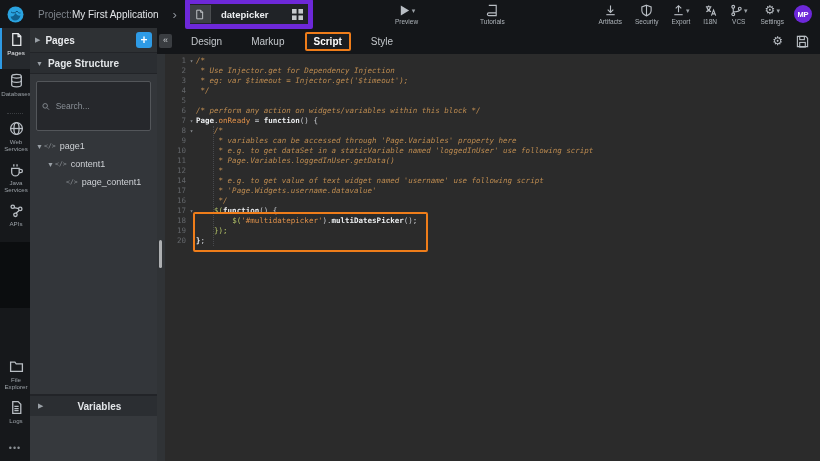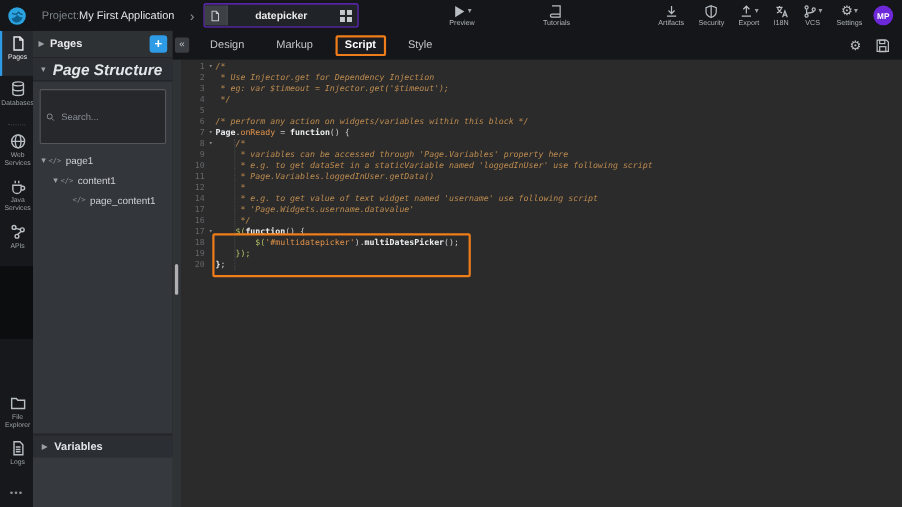--- a/index.html
+++ b/index.html
@@ -7,21 +7,21 @@
        font-family:"Liberation Sans",sans-serif;-webkit-font-smoothing:antialiased;}
   .abs{position:absolute;}
 
   
   .topbar{left:0;top:0;width:820px;height:28px;background:#141619;display:flex;align-items:center;z-index:5;}
   .brand{width:30px;height:28px;display:flex;align-items:center;justify-content:center;flex:none;}
   .crumb{margin-left:8px;font-size:10px;white-space:nowrap;}
   .crumb .plabel{color:#7d838a;}
   .crumb .pname{color:#e3e6e9;}
   .crumb-sep{color:#8a9097;font-size:13px;margin:0 8px 0 14px;}
-  .pagetab{display:flex;align-items:center;height:20px;border:1px solid #6d28d9;border-radius:2px;background:#202327;min-width:118px;gap:15px;}
+  .pagetab{display:flex;align-items:center;height:20px;border:5px solid #6d28d9;border-radius:2px;background:#202327;min-width:118px;}
   .pagetab .fbtn{width:20px;height:18px;background:#3d4145;display:flex;align-items:center;justify-content:center;border-right:1px solid #4a4d50;}
   .pagetab .tname{color:#eceef0;font-weight:bold;font-size:9.5px;padding:0 10px;flex:1;}
   .pagetab .gridbtn{padding:0 5px;display:flex;align-items:center;}
   .tool{display:flex;flex-direction:column;align-items:center;gap:1px;color:#aeb4ba;font-size:6.5px;cursor:pointer;}
   .tool .iconrow{display:flex;align-items:center;height:13px;}
   .chev{color:#9aa0a6;font-size:7px;margin-left:1px;line-height:1;}
   .tools-right{display:flex;align-items:flex-start;gap:13px;margin-left:auto;}
   .avatar{width:18px;height:18px;border-radius:50%;display:flex;align-items:center;justify-content:center;
           color:#fff;font-size:7.5px;font-weight:bold;margin:0 8px 0 10px;}
   .icn{display:inline-flex;line-height:0;color:#b9bec4;}
@@ -43,31 +43,31 @@
 
   
   .panel{left:30px;top:28px;width:127px;height:433px;background:#33363a;display:flex;flex-direction:column;border-right:1px solid #1c1e21;}
   .phead{height:24px;display:flex;align-items:center;padding:0 5px;background:#2e3134;border-bottom:1px solid #222428;flex:none;}
   .phead .caret{color:#9aa0a6;font-size:7px;margin-right:5px;}
   .phead .ptitle{color:#e8eaed;font-size:10px;font-weight:bold;flex:1;}
   .plusbtn{width:16px;height:16px;background:#2e9be6;border-radius:3px;color:#fff;font-size:12px;font-weight:bold;
            display:flex;align-items:center;justify-content:center;line-height:1;cursor:pointer;}
   .shead{height:20px;display:flex;align-items:center;padding:0 6px;background:#2b2e32;border-bottom:1px solid #222428;flex:none;}
   .shead .caret{color:#9aa0a6;font-size:7px;margin-right:5px;}
-  .shead .stitle{color:#e3e6e9;font-size:14px;font-weight:bold;font-style:italic;}
+  .shead .stitle{color:#e3e6e9;font-size:10px;font-weight:bold;}
   .searchwrap{padding:7px 6px 6px 6px;flex:none;}
   .searchbox{display:flex;align-items:center;background:#26282c;border:1px solid #53565a;border-radius:2px;height:16px;padding:16px 5px;gap:4px;}
   .searchbox input{background:transparent;border:none;outline:none;color:#c9ccd1;font-size:8.5px;width:100%;
                    font-family:"Liberation Sans",sans-serif;}
   .searchbox input::placeholder{color:#8a9097;}
   .tree{flex:1;border-bottom:1px solid #222428;}
   .trow{height:18px;display:flex;align-items:center;color:#cfd2d6;font-size:9px;cursor:pointer;white-space:nowrap;}
   .trow .caret{color:#9aa0a6;font-size:7px;width:9px;text-align:center;flex:none;}
   .trow .codeicn{color:#8f9499;font-size:6.5px;font-family:"DejaVu Sans Mono",monospace;margin-right:4px;flex:none;}
-  .vhead{height:20px;display:flex;align-items:center;padding:0 8px;background:#2b2e32;border-top:1px solid #222428;flex:none;}
+  .vhead{height:20px;display:flex;align-items:center;padding:0 8px;background:#2b2e32;border-top:1px solid #222428;flex:none;gap:28px;}
   .vhead .caret{color:#9aa0a6;font-size:7px;margin-right:6px;}
   .vhead .vtitle{color:#e3e6e9;font-size:10px;font-weight:bold;}
   .panel-foot{height:45px;background:#36393d;flex:none;}
 
   
   .etoolbar{left:157px;top:28px;width:663px;height:26px;background:#141619;display:flex;align-items:center;z-index:4;}
   .collapsebtn{width:13px;height:14px;background:#3a3d41;border-radius:2px;color:#c6cacd;font-size:9px;line-height:13px;
                text-align:center;margin:0 10px 0 2px;cursor:pointer;flex:none;}
   .etab{color:#c3c7cb;font-size:10px;padding:2px 7px;margin-right:11px;cursor:pointer;border:2px solid transparent;}
   .etab.active{border:2px solid #ef7d1a;border-radius:2px;color:#ffffff;font-weight:bold;background:#1b1d20;}

